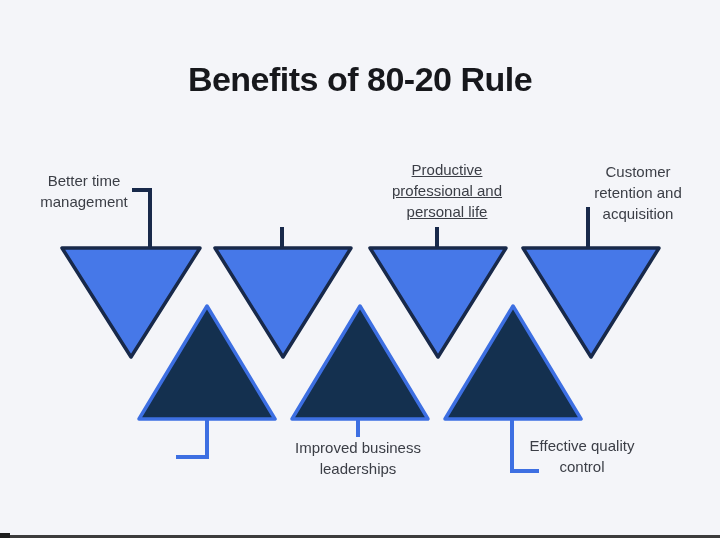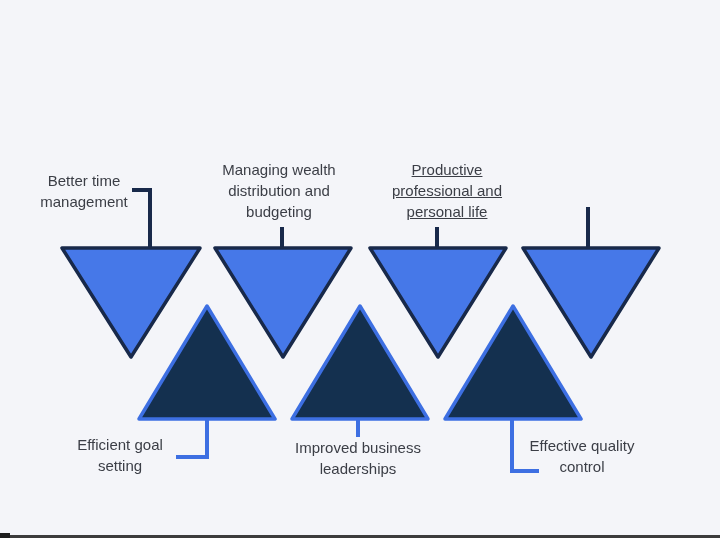--- a/index.html
+++ b/index.html
@@ -36,20 +36,21 @@
   .edge-notch{
     position:absolute;left:0;bottom:0;width:10px;height:5px;
     background:#1d1d1d;
   }
 </style>
 </head>
 <body>
 
 <div class="canvas">
 
+  <div class="title">Benefits of 80-20 Rule</div>
 
   <svg class="diagram-svg" width="720" height="538" viewBox="0 0 720 538">
 
     <polyline points="132,190 150,190 150,250" fill="none" stroke-width="4" stroke="#18294a"></polyline>
     <polyline points="282,227 282,250" fill="none" stroke-width="4" stroke="#18294a"></polyline>
     <polyline points="437,227 437,250" fill="none" stroke-width="4" stroke="#18294a"></polyline>
     <polyline points="588,207 588,250" fill="none" stroke-width="4" stroke="#18294a"></polyline>
 
     <polyline points="207,418 207,457 176,457" fill="none" stroke-width="4" stroke="#3d6fe2"></polyline>
     <polyline points="358,418 358,437" fill="none" stroke-width="4" stroke="#3d6fe2"></polyline>
@@ -60,29 +61,27 @@
     <polygon points="370,248 506,248 438,357" stroke-width="3.5" stroke-linejoin="round" fill="#4678e8" stroke="#18294a"></polygon>
     <polygon points="523,248 659,248 591,357" stroke-width="3.5" stroke-linejoin="round" fill="#4678e8" stroke="#18294a"></polygon>
 
     <polygon points="207,306 275,419 139,419" stroke-width="3.5" stroke-linejoin="round" fill="#14304f" stroke="#3d6fe2"></polygon>
     <polygon points="360,306 428,419 292,419" stroke-width="3.5" stroke-linejoin="round" fill="#14304f" stroke="#3d6fe2"></polygon>
     <polygon points="513,306 581,419 445,419" stroke-width="3.5" stroke-linejoin="round" fill="#14304f" stroke="#3d6fe2"></polygon>
   </svg>
 
   <div class="label lbl-top-1">Better time
 management</div>
-  <div class="label lbl-top-2">Managing wealth
-distribution and
-budgeting</div>
   <div class="label lbl-top-3">Productive
 professional and
 personal life</div>
+  <div class="label lbl-top-4">Customer
+retention and
+acquisition</div>
 
-  <div class="label lbl-bot-1">Efficient goal
-setting</div>
   <div class="label lbl-bot-3">Effective quality
 control</div>
   <div class="label lbl-bot-2">Improved business
 leaderships</div>
 
   <div class="edge-bar"></div>
   <div class="edge-notch"></div>
 </div>
 
 </body></html>

